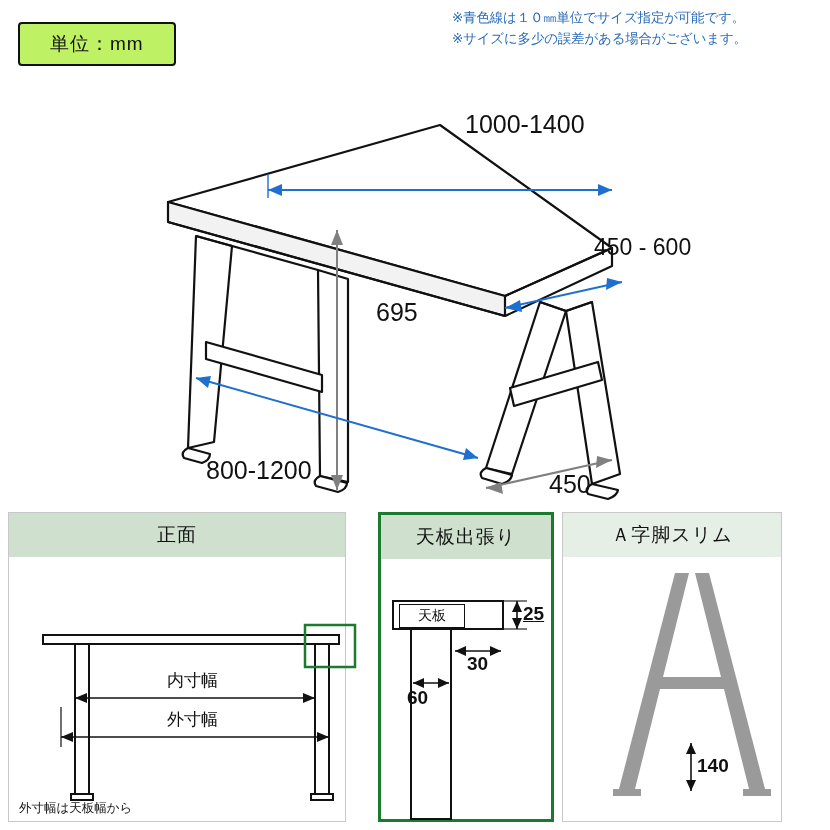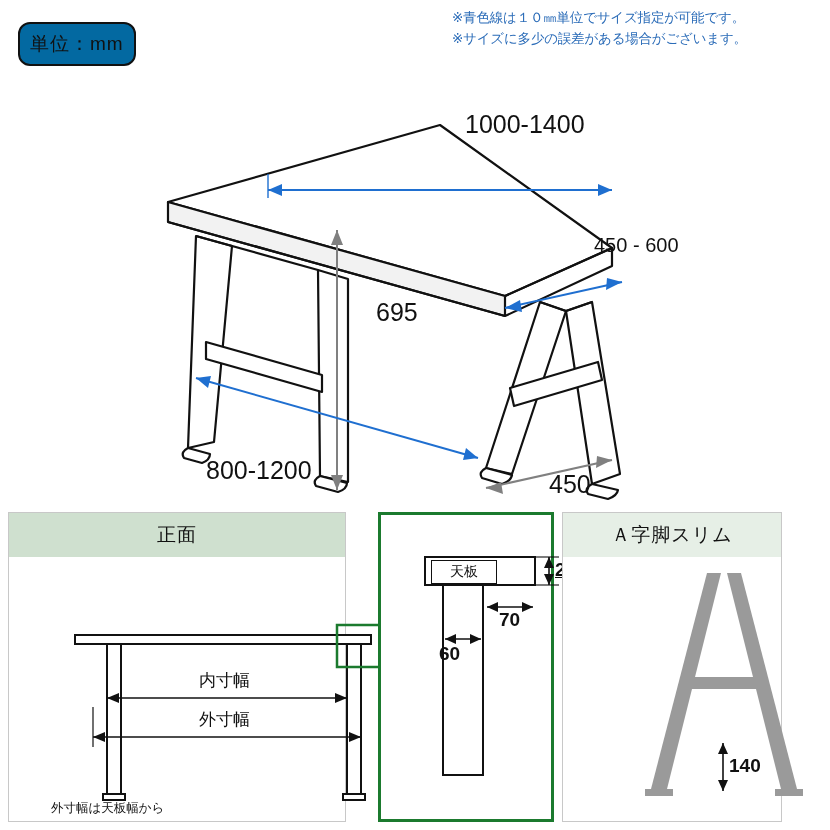--- a/index.html
+++ b/index.html
@@ -16,24 +16,24 @@
   
   .notes{
     position:absolute;left:452px;top:8px;width:372px;
     font-size:13.5px;line-height:1.55;color:#2b6cb8;
   }
   .notes div{white-space:nowrap;letter-spacing:-0.2px;}
 
   
   .unit-box{
     position:absolute;left:18px;top:22px;
-    border:2px solid #111;border-radius:12px;
-    padding:7px 10px;
+    border:2px solid #111;border-radius:4px;
+    padding:7px 30px;
     font-size:19px;letter-spacing:1px;
-    background:#0369a1;
+    background:#bef264;
   }
 
   
   .main-canvas{position:absolute;left:0;top:70px;width:830px;height:440px;}
   .main-canvas svg{display:block;}
 
   .dim-label{
     position:absolute;font-weight:normal;color:#111;white-space:nowrap;
   }
 
@@ -48,21 +48,21 @@
     height:44px;display:flex;align-items:center;justify-content:center;
     font-size:19px;color:#111;letter-spacing:1px;
   }
   .p1{left:0;width:338px;border:1px solid #c8c8c8;}
   .p1 .panel-head{background:#cfe0cf;}
   .p2{left:370px;width:176px;border:3px solid #1b7a2e;}
   .p2 .panel-head{background:#cfe0cf;}
   .p3{left:554px;width:220px;border:1px solid #c8c8c8;}
   .p3 .panel-head{background:#e6efe6;}
 
-  .panel-body{position:relative;width:100%;height:266px;margin-left:32px;}
+  .panel-body{position:relative;width:100%;height:266px;}
   .panel-body svg{display:block;position:absolute;left:0;top:0;}
 
   .p-label{position:absolute;font-size:15px;color:#111;white-space:nowrap;}
   .p-num{position:absolute;font-size:19px;font-weight:bold;color:#111;}
   .footnote{
     position:absolute;left:10px;bottom:6px;
     font-size:12.5px;line-height:1.45;color:#111;white-space:nowrap;
   }
   .tenban-box{
     position:absolute;border:1px solid #111;background:#fff;
@@ -139,21 +139,21 @@
 
         <g stroke="#808080">
           <line x1="486" y1="418" x2="612" y2="390"></line>
           <polygon points="486,418 501,412 503,424" fill="#808080" stroke="none"></polygon>
           <polygon points="612,390 597,386 596,398" fill="#808080" stroke="none"></polygon>
         </g>
       </g>
     </svg>
 
     <div class="dim-label" style="left:465px;top:40px;font-size:25px;color:#111;">1000-1400</div>
-    <div class="dim-label" style="left:594px;top:164px;font-size:20px;">450 - 600</div>
+    <div class="dim-label" style="left:594px;top:164px;font-size:23px;">450 - 600</div>
     <div class="dim-label" style="left:348px;top:228px;font-size:25px;padding-left:28px;">695</div>
     <div class="dim-label" style="left:206px;top:386px;font-size:25px;">800-1200</div>
     <div class="dim-label" style="left:549px;top:400px;font-size:25px;">450</div>
   </div>
 
   <div class="panels">
 
     <div class="panel p1">
       <div class="panel-head">正面</div>
       <div class="panel-body">
@@ -186,20 +186,21 @@
         </svg>
         <div class="p-label" style="left:158px;top:112px;font-size:17px;">内寸幅</div>
         <div class="p-label" style="left:158px;top:151px;font-size:17px;">外寸幅</div>
         <div class="footnote">
           <div>外寸幅は天板幅から</div>
         </div>
       </div>
     </div>
 
     <div class="panel p2">
+      <div class="panel-head">天板出張り</div>
       <div class="panel-body">
         <svg width="170" height="266" viewBox="0 0 170 266">
           <g stroke="#111" stroke-width="2" fill="#fff">
 
             <rect x="12" y="42" width="110" height="28"></rect>
 
             <rect x="30" y="70" width="40" height="190"></rect>
           </g>
 
           <g stroke="#111" stroke-width="1.6" fill="none">
@@ -213,21 +214,21 @@
             <polygon points="74,92 85,87 85,97" fill="#111" stroke="none"></polygon>
             <polygon points="120,92 109,87 109,97" fill="#111" stroke="none"></polygon>
 
             <line x1="32" y1="124" x2="68" y2="124"></line>
             <polygon points="32,124 43,119 43,129" fill="#111" stroke="none"></polygon>
             <polygon points="68,124 57,119 57,129" fill="#111" stroke="none"></polygon>
           </g>
         </svg>
         <div class="tenban-box" style="left:18px;top:45px;width:64px;height:22px;">天板</div>
         <div class="p-num" style="left:142px;top:44px;text-decoration:underline;">25</div>
-        <div class="p-num" style="left:86px;top:94px;">70</div>
+        <div class="p-num" style="left:86px;top:94px;">30</div>
         <div class="p-num" style="left:26px;top:128px;">60</div>
       </div>
     </div>
 
     <div class="panel p3">
       <div class="panel-head">Ａ字脚スリム</div>
       <div class="panel-body">
         <svg width="258" height="266" viewBox="0 0 258 266">
           <g fill="#9a9a9a" stroke="none">
 

